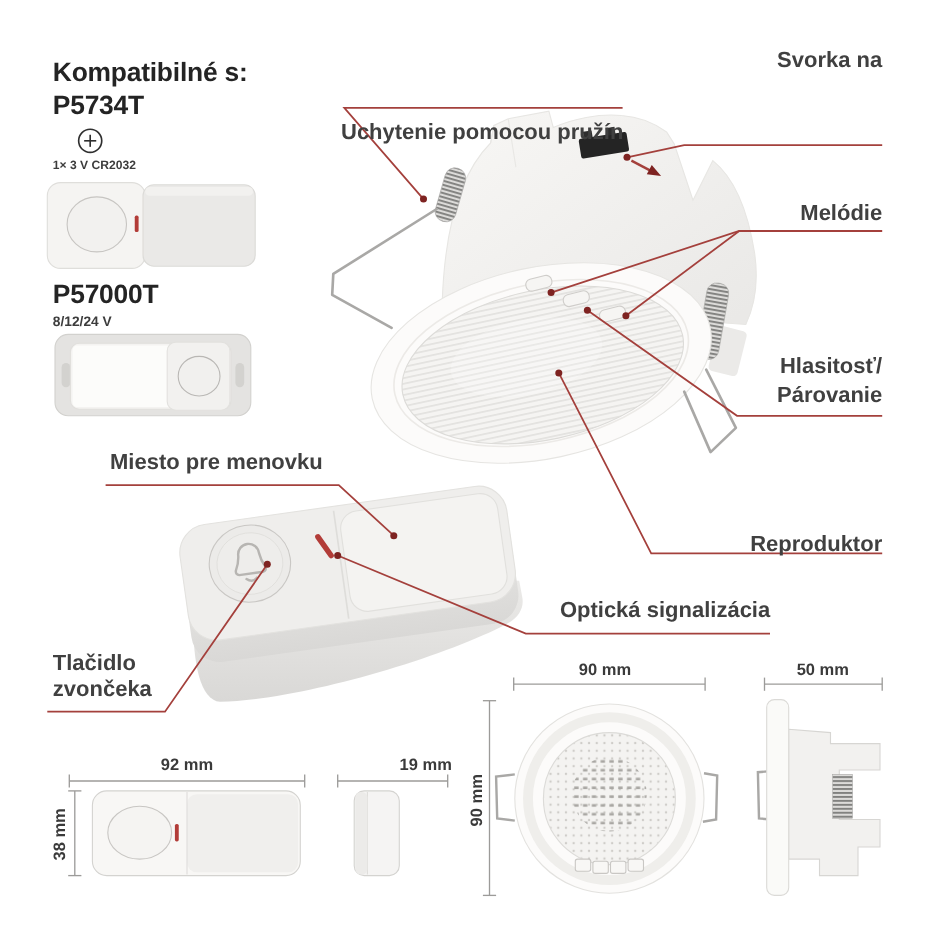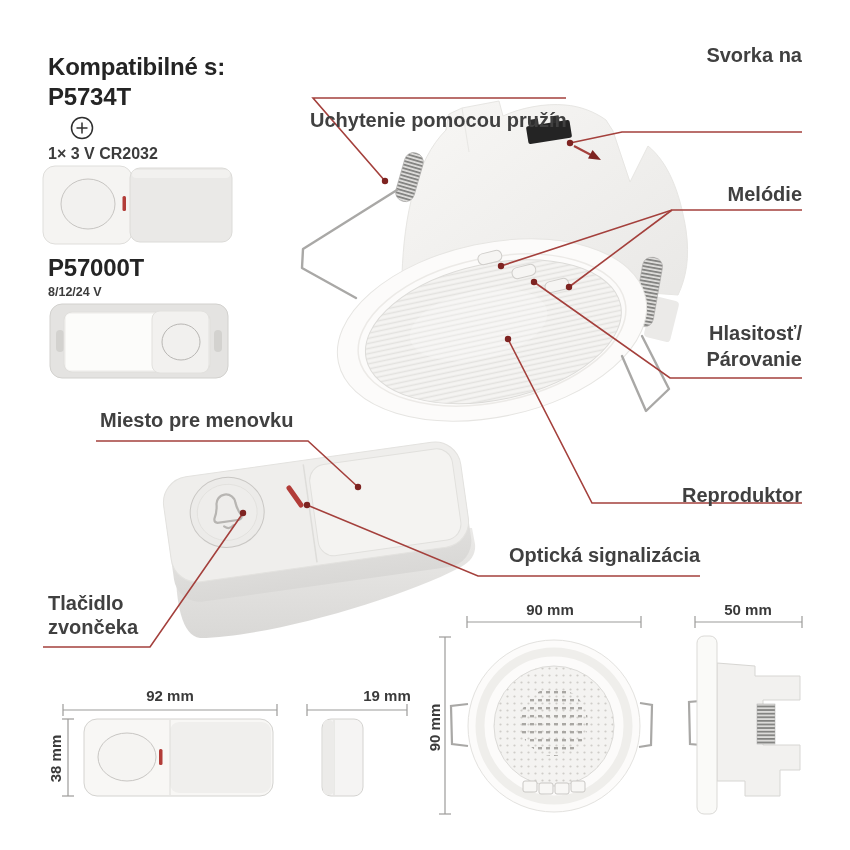--- a/index.html
+++ b/index.html
@@ -1,20 +1,20 @@
 <!DOCTYPE html>
 <html><head>
 <meta charset="utf-8">
 <style>
   html,body{margin:0;padding:0;}
   body{width:850px;height:850px;background:#ffffff;position:relative;overflow:hidden;
        font-family:"Liberation Sans",sans-serif;color:#242424;}
   .abs{position:absolute;}
   .h1{font-size:24px;font-weight:bold;line-height:30px;letter-spacing:-0.2px;}
-  .sub{font-size:16px;font-weight:bold;color:#3c3c3c;}
+  .sub{font-size:11px;font-weight:bold;color:#3c3c3c;}
   .lbl{font-size:20px;font-weight:bold;color:#404040;line-height:27px;}
   .lbl.r{text-align:right;}
   .dim{font-size:15px;font-weight:bold;color:#3a3a3a;text-align:center;width:80px;}
   .rot{transform:rotate(-90deg);}
   svg{position:absolute;left:0;top:0;}
 </style>
 </head>
 <body>
 
 <svg width="850" height="850" viewBox="0 0 850 850">

